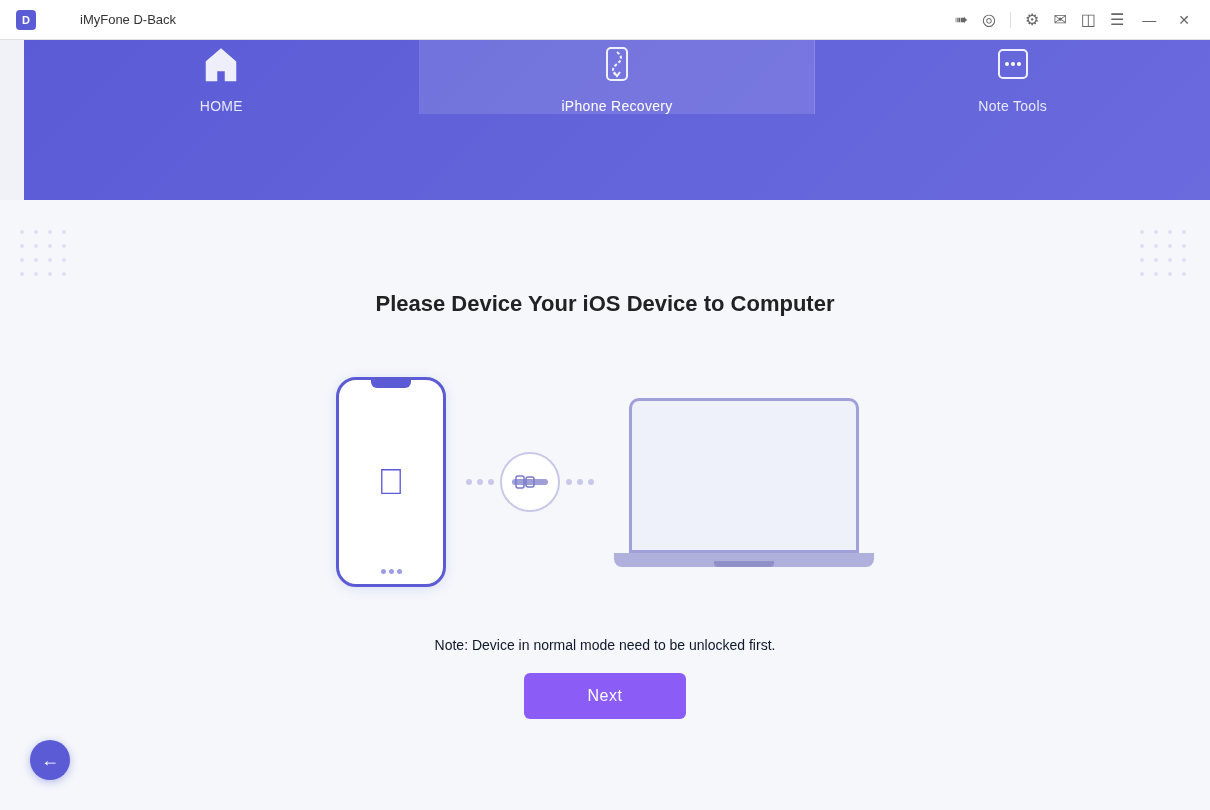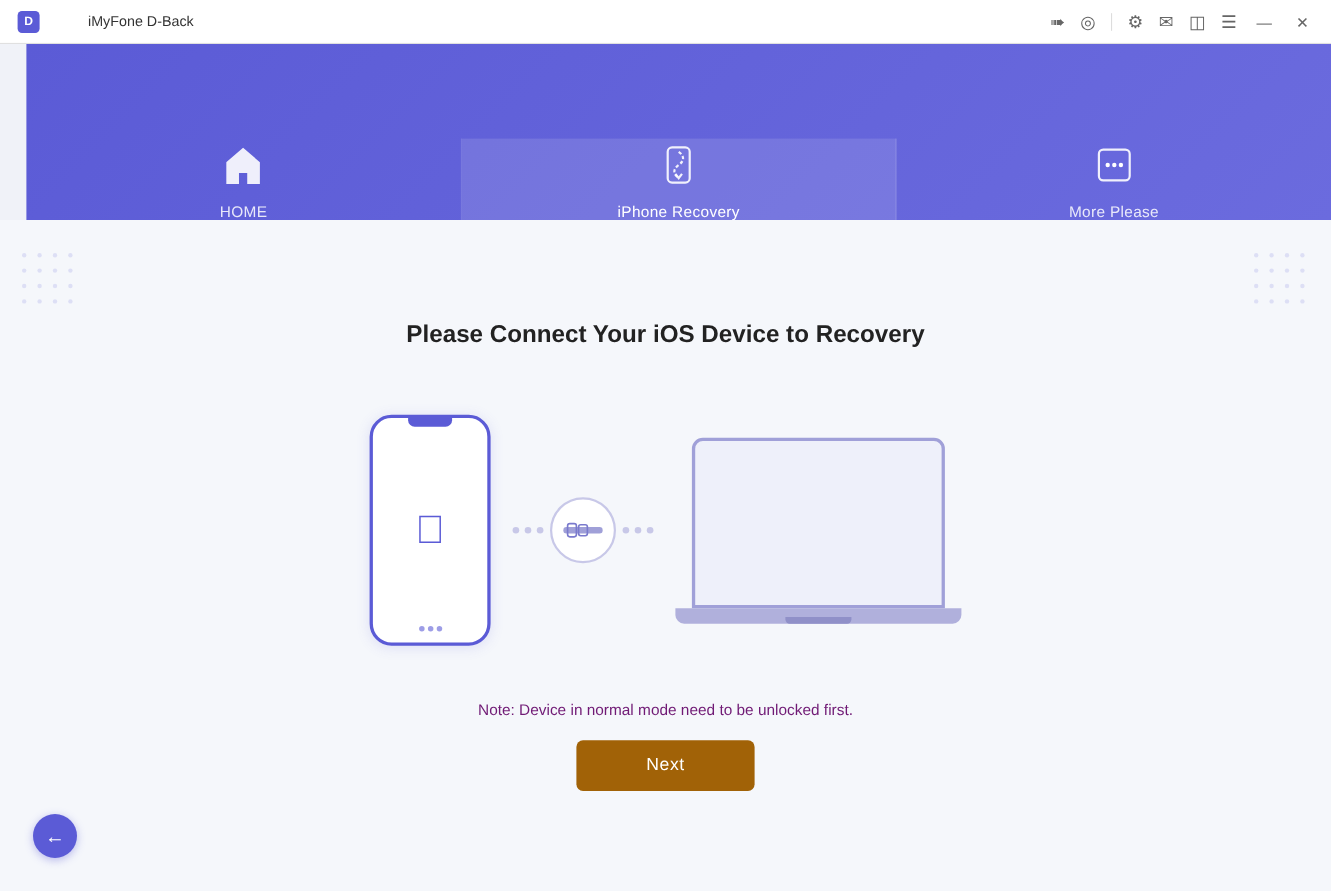--- a/index.html
+++ b/index.html
@@ -64,21 +64,21 @@
       color: #666;
       cursor: pointer;
       padding: 2px 4px;
     }
 
     
     .nav-bar {
       height: 160px;
       background: linear-gradient(135deg, #5b5bd6 0%, #6b6bde 100%);
       display: flex;
-      align-items: flex-end;
+      align-items: flex-start;
       margin-left: 24px;
     }
     .nav-item {
       flex: 1;
       display: flex;
       flex-direction: column;
       align-items: center;
       justify-content: center;
       cursor: pointer;
       color: rgba(255,255,255,0.85);
@@ -248,29 +248,29 @@
       left: 50%;
       transform: translateX(-50%);
       width: 60px;
       height: 6px;
       background: #9090c8;
       border-radius: 0 0 4px 4px;
     }
 
     
     .note-text {
-      color: #701a75;
+      color: #0f172a;
       font-size: 14px;
       margin-bottom: 20px;
       text-align: center;
     }
 
     
     .next-btn {
-      background: #a16207;
+      background: #8b5cf6;
       color: #fff;
       border: none;
       padding: 14px 64px;
       border-radius: 6px;
       font-size: 16px;
       cursor: pointer;
       font-weight: 500;
       letter-spacing: 0.5px;
       transition: background 0.2s;
     }
@@ -364,21 +364,21 @@
 
   <div class="nav-item">
     <div class="nav-icon">
       <svg viewBox="0 0 40 40" stroke="white" stroke-width="2.2" fill="none">
         <rect x="6" y="6" width="28" height="28" rx="4"></rect>
         <circle cx="14" cy="20" r="2" fill="white" stroke="none"></circle>
         <circle cx="20" cy="20" r="2" fill="white" stroke="none"></circle>
         <circle cx="26" cy="20" r="2" fill="white" stroke="none"></circle>
       </svg>
     </div>
-    <span class="nav-label">More Please</span>
+    <span class="nav-label">Note Tools</span>
   </div>
 
 </nav>
 
 <main class="main-content">
 
   <div class="side-dots left">
     <div class="dot-grid">
       <span></span>
         <span></span>
@@ -413,21 +413,21 @@
         <span></span>
         <span></span>
         <span></span>
       <span></span>
         <span></span>
         <span></span>
         <span></span>
     </div>
   </div>
 
-  <h2 class="connect-title">Please Connect Your iOS Device to Recovery</h2>
+  <h2 class="connect-title">Please Device Your iOS Device to Computer</h2>
 
   <div class="illustration">
 
     <div class="iphone-container">
       <div class="iphone">
         <div class="iphone-notch"></div>
         <div class="iphone-apple"></div>
         <div class="iphone-dots">
           <div class="iphone-dot"></div>
           <div class="iphone-dot"></div>

